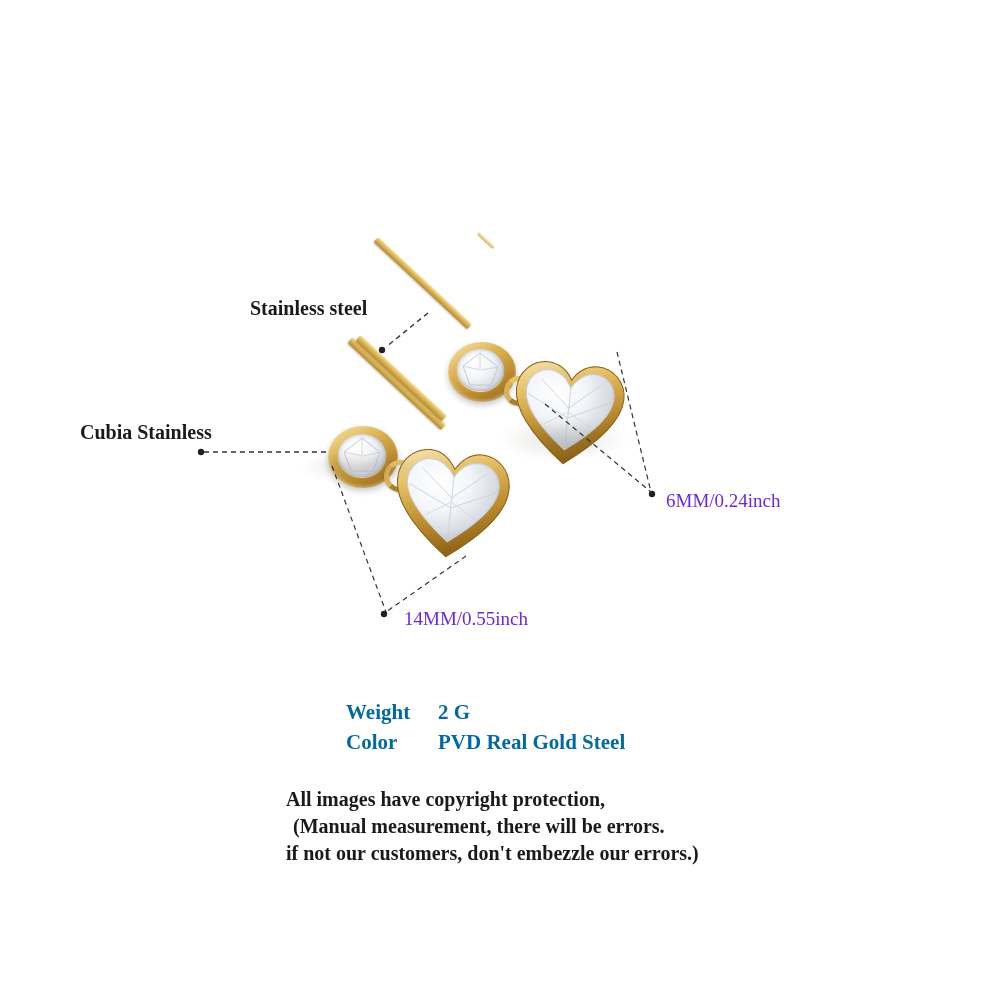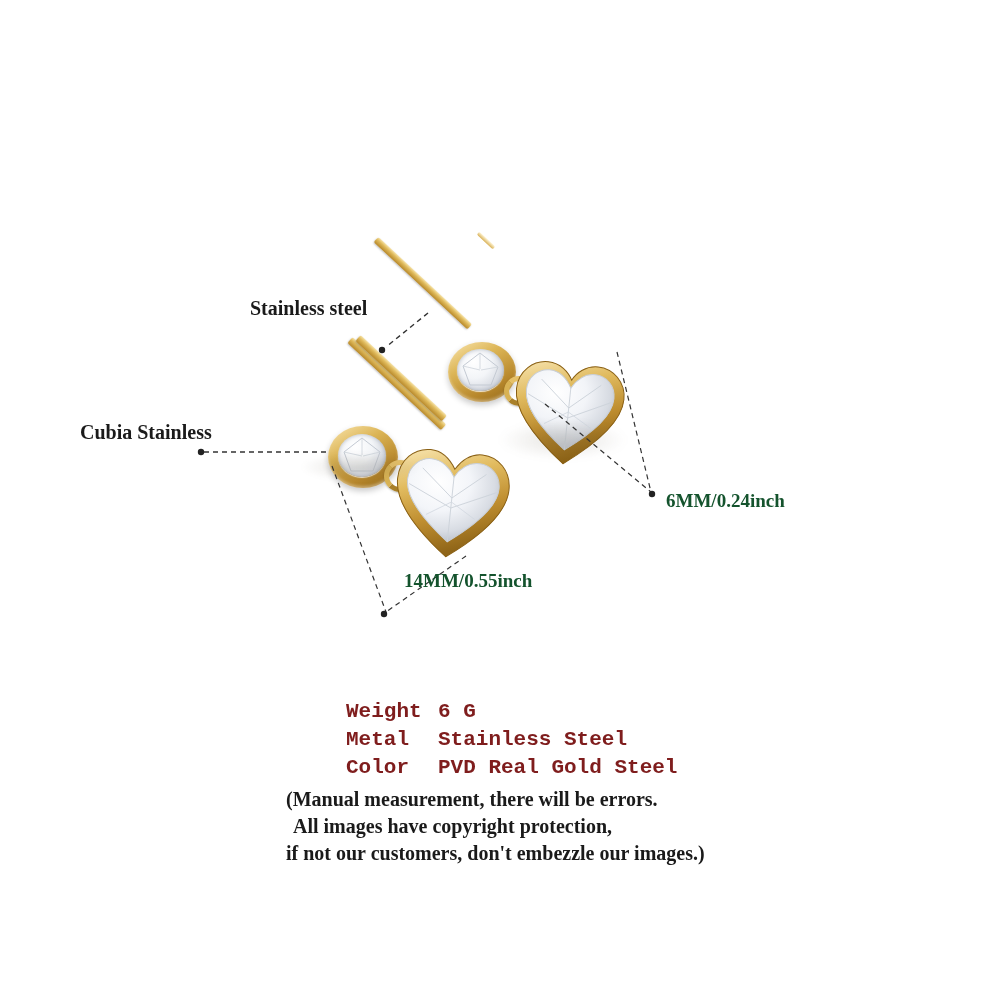--- a/index.html
+++ b/index.html
@@ -24,45 +24,45 @@
     font-weight: bold;
     font-size: 20px;
     color: #1a1a1a;
     white-space: nowrap;
   }
   #label-steel  { left: 250px; top: 297px; }
   #label-cz     { left: 80px;  top: 421px; }
   .dim-label {
     position: absolute;
     font-family: "Liberation Serif", serif;
-    font-weight: bold;
+    font-weight: normal;
     font-size: 19px;
-    color: #14532d;
+    color: #6d28d9;
     white-space: nowrap;
   }
   #label-6mm  { left: 666px; top: 490px; }
-  #label-14mm { left: 404px; top: 570px; }
+  #label-14mm { left: 404px; top: 608px; }
 
   
   #leaders {
     position: absolute;
     left: 0; top: 0;
     width: 1000px;
     height: 1000px;
   }
 
   
   #specs {
     position: absolute;
     left: 346px;
     top: 700px;
-    font-family: Liberation Mono, monospace;
+    font-family: Liberation Serif, serif;
     font-size: 21px;
     font-weight: bold;
-    color: #7f1d1d;
+    color: #0369a1;
   }
   #specs table { border-collapse: collapse; }
   #specs td {
     padding: 0 0 5px 0;
     vertical-align: top;
     white-space: nowrap;
   }
   #specs td.k { width: 92px; }
 
   
@@ -261,33 +261,29 @@
 
   <div class="dim-label" id="label-6mm">6MM/0.24inch</div>
 
   <div class="dim-label" id="label-14mm">14MM/0.55inch</div>
 
   <div id="specs">
     <table>
       <tbody>
           <tr>
         <td class="k">Weight</td>
-        <td class="v">6 G</td>
-      </tr>
-      <tr>
-        <td class="k">Metal</td>
-        <td class="v">Stainless Steel</td>
+        <td class="v">2 G</td>
       </tr>
       <tr>
         <td class="k">Color</td>
         <td class="v">PVD Real Gold Steel</td>
       </tr>
     </tbody>
       </table>
   </div>
 
   <div id="disclaimer">
+    <div>All images have copyright protection,</div>
     <div>(Manual measurement, there will be errors.</div>
-    <div>All images have copyright protection,</div>
-    <div>if not our customers, don't embezzle our images.)</div>
+    <div>if not our customers, don't embezzle our errors.)</div>
   </div>
 
 </div>
 
 </body></html>

